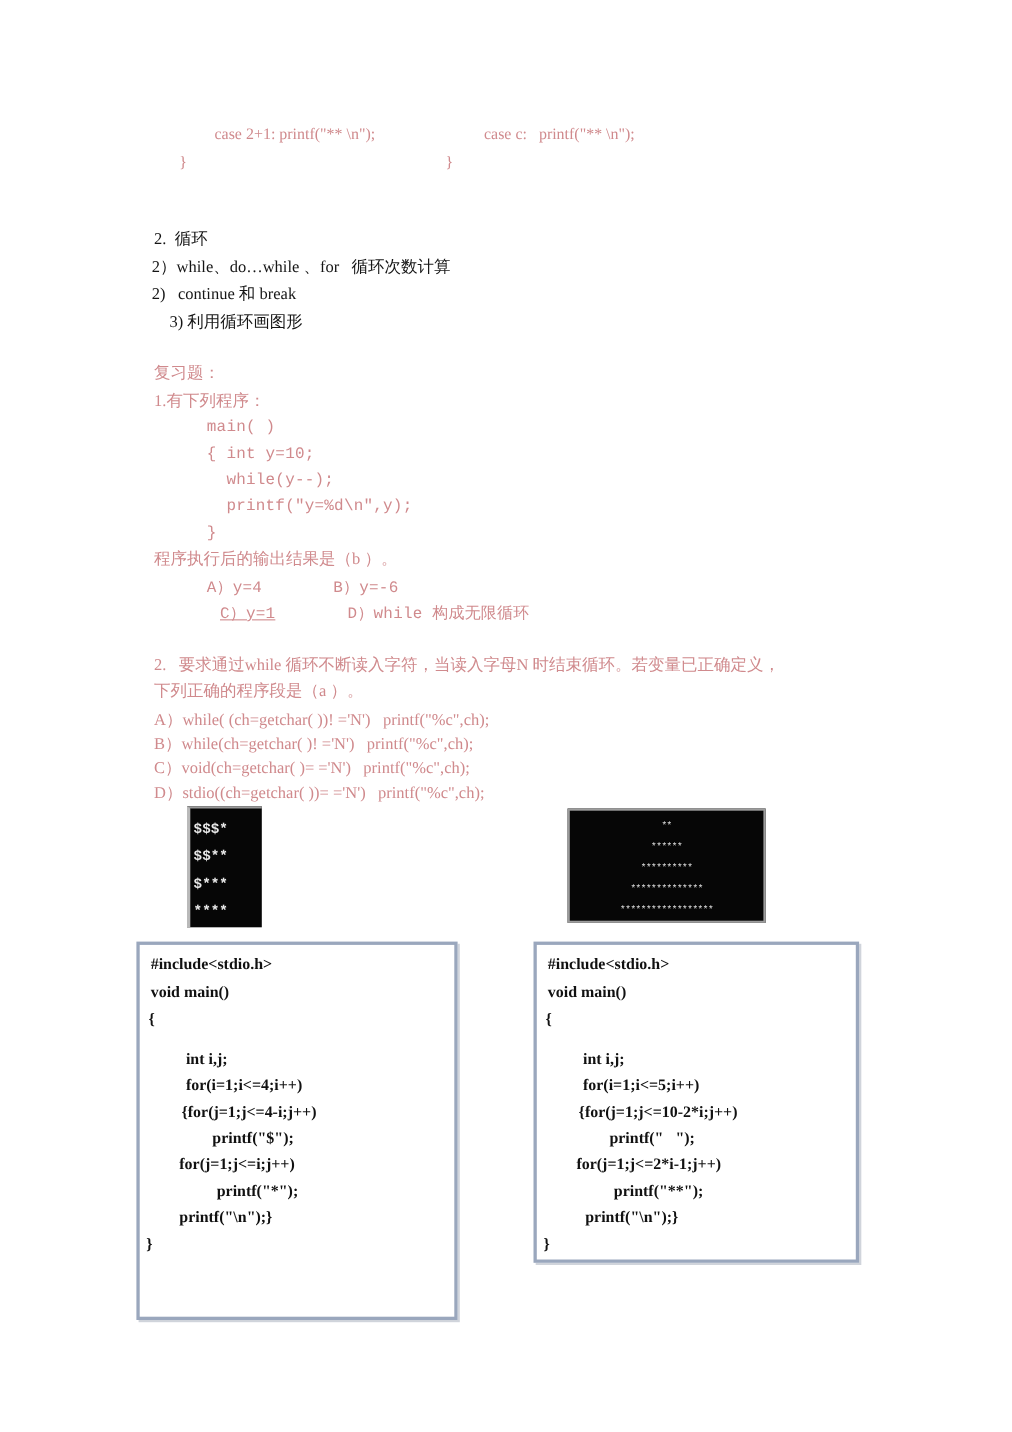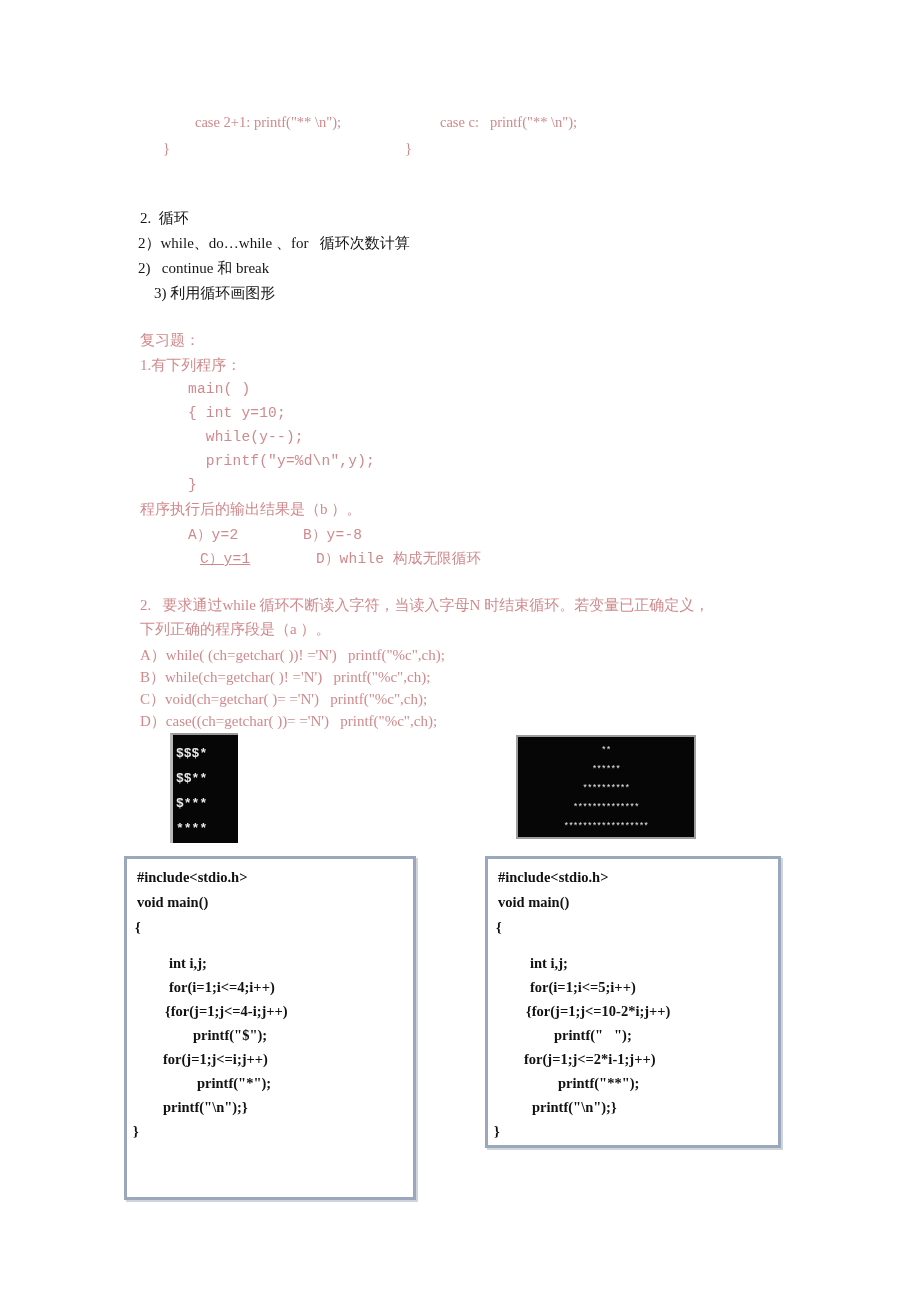--- a/index.html
+++ b/index.html
@@ -127,32 +127,32 @@
     <div class="ln rose serif q-text" style="left:140px; top:357px;">1.有下列程序：</div>
 
     <div class="ln rose mono code-rose" style="left:140px; top:381px;">main( )</div>
     <div class="ln rose mono code-rose" style="left:140px; top:405px;">{ int y=10;</div>
     <div class="ln rose mono code-rose" style="left:140px; top:429px;">  while(y--);</div>
     <div class="ln rose mono code-rose" style="left:140px; top:453px;">  printf(″y=%d\n″,y);</div>
     <div class="ln rose mono code-rose" style="left:140px; top:477px;">}</div>
 
     <div class="ln rose serif q-text" style="left:140px; top:501px;">程序执行后的输出结果是（b ）。</div>
 
-    <div class="ln rose mono code-rose" style="left:140px; top:527px;">A）y=2</div>
-    <div class="ln rose mono code-rose" style="left:255px; top:527px;">B）y=-8</div>
+    <div class="ln rose mono code-rose" style="left:140px; top:527px;">A）y=4</div>
+    <div class="ln rose mono code-rose" style="left:255px; top:527px;">B）y=-6</div>
     <div class="ln rose mono code-rose" style="left:152px; top:551px;text-decoration:underline;">C）y=1</div>
     <div class="ln rose mono code-rose" style="left:268px; top:551px;">D）while 构成无限循环</div>
 
     <div class="ln rose serif q-text" style="left:140px; top:597px;">2.   要求通过while 循环不断读入字符，当读入字母N 时结束循环。若变量已正确定义，</div>
     <div class="ln rose serif q-text" style="left:140px; top:621px;">下列正确的程序段是（a ）。</div>
 
     <div class="ln rose serif q-text" style="left:140px; top:647px;">A）while( (ch=getchar( ))! ='N')   printf("%c",ch);</div>
     <div class="ln rose serif q-text" style="left:140px; top:669px;">B）while(ch=getchar( )! ='N')   printf("%c",ch);</div>
     <div class="ln rose serif q-text" style="left:140px; top:691px;">C）void(ch=getchar( )= ='N')   printf("%c",ch);</div>
-    <div class="ln rose serif q-text" style="left:140px; top:713px;">D）case((ch=getchar( ))= ='N')   printf("%c",ch);</div>
+    <div class="ln rose serif q-text" style="left:140px; top:713px;">D）stdio((ch=getchar( ))= ='N')   printf("%c",ch);</div>
   </div>
 
   <div class="console" id="console-left">
     <div class="crow">$$$*</div>
     <div class="crow">$$**</div>
     <div class="crow">$***</div>
     <div class="crow">****</div>
   </div>
 
   <div class="console" id="console-right">

